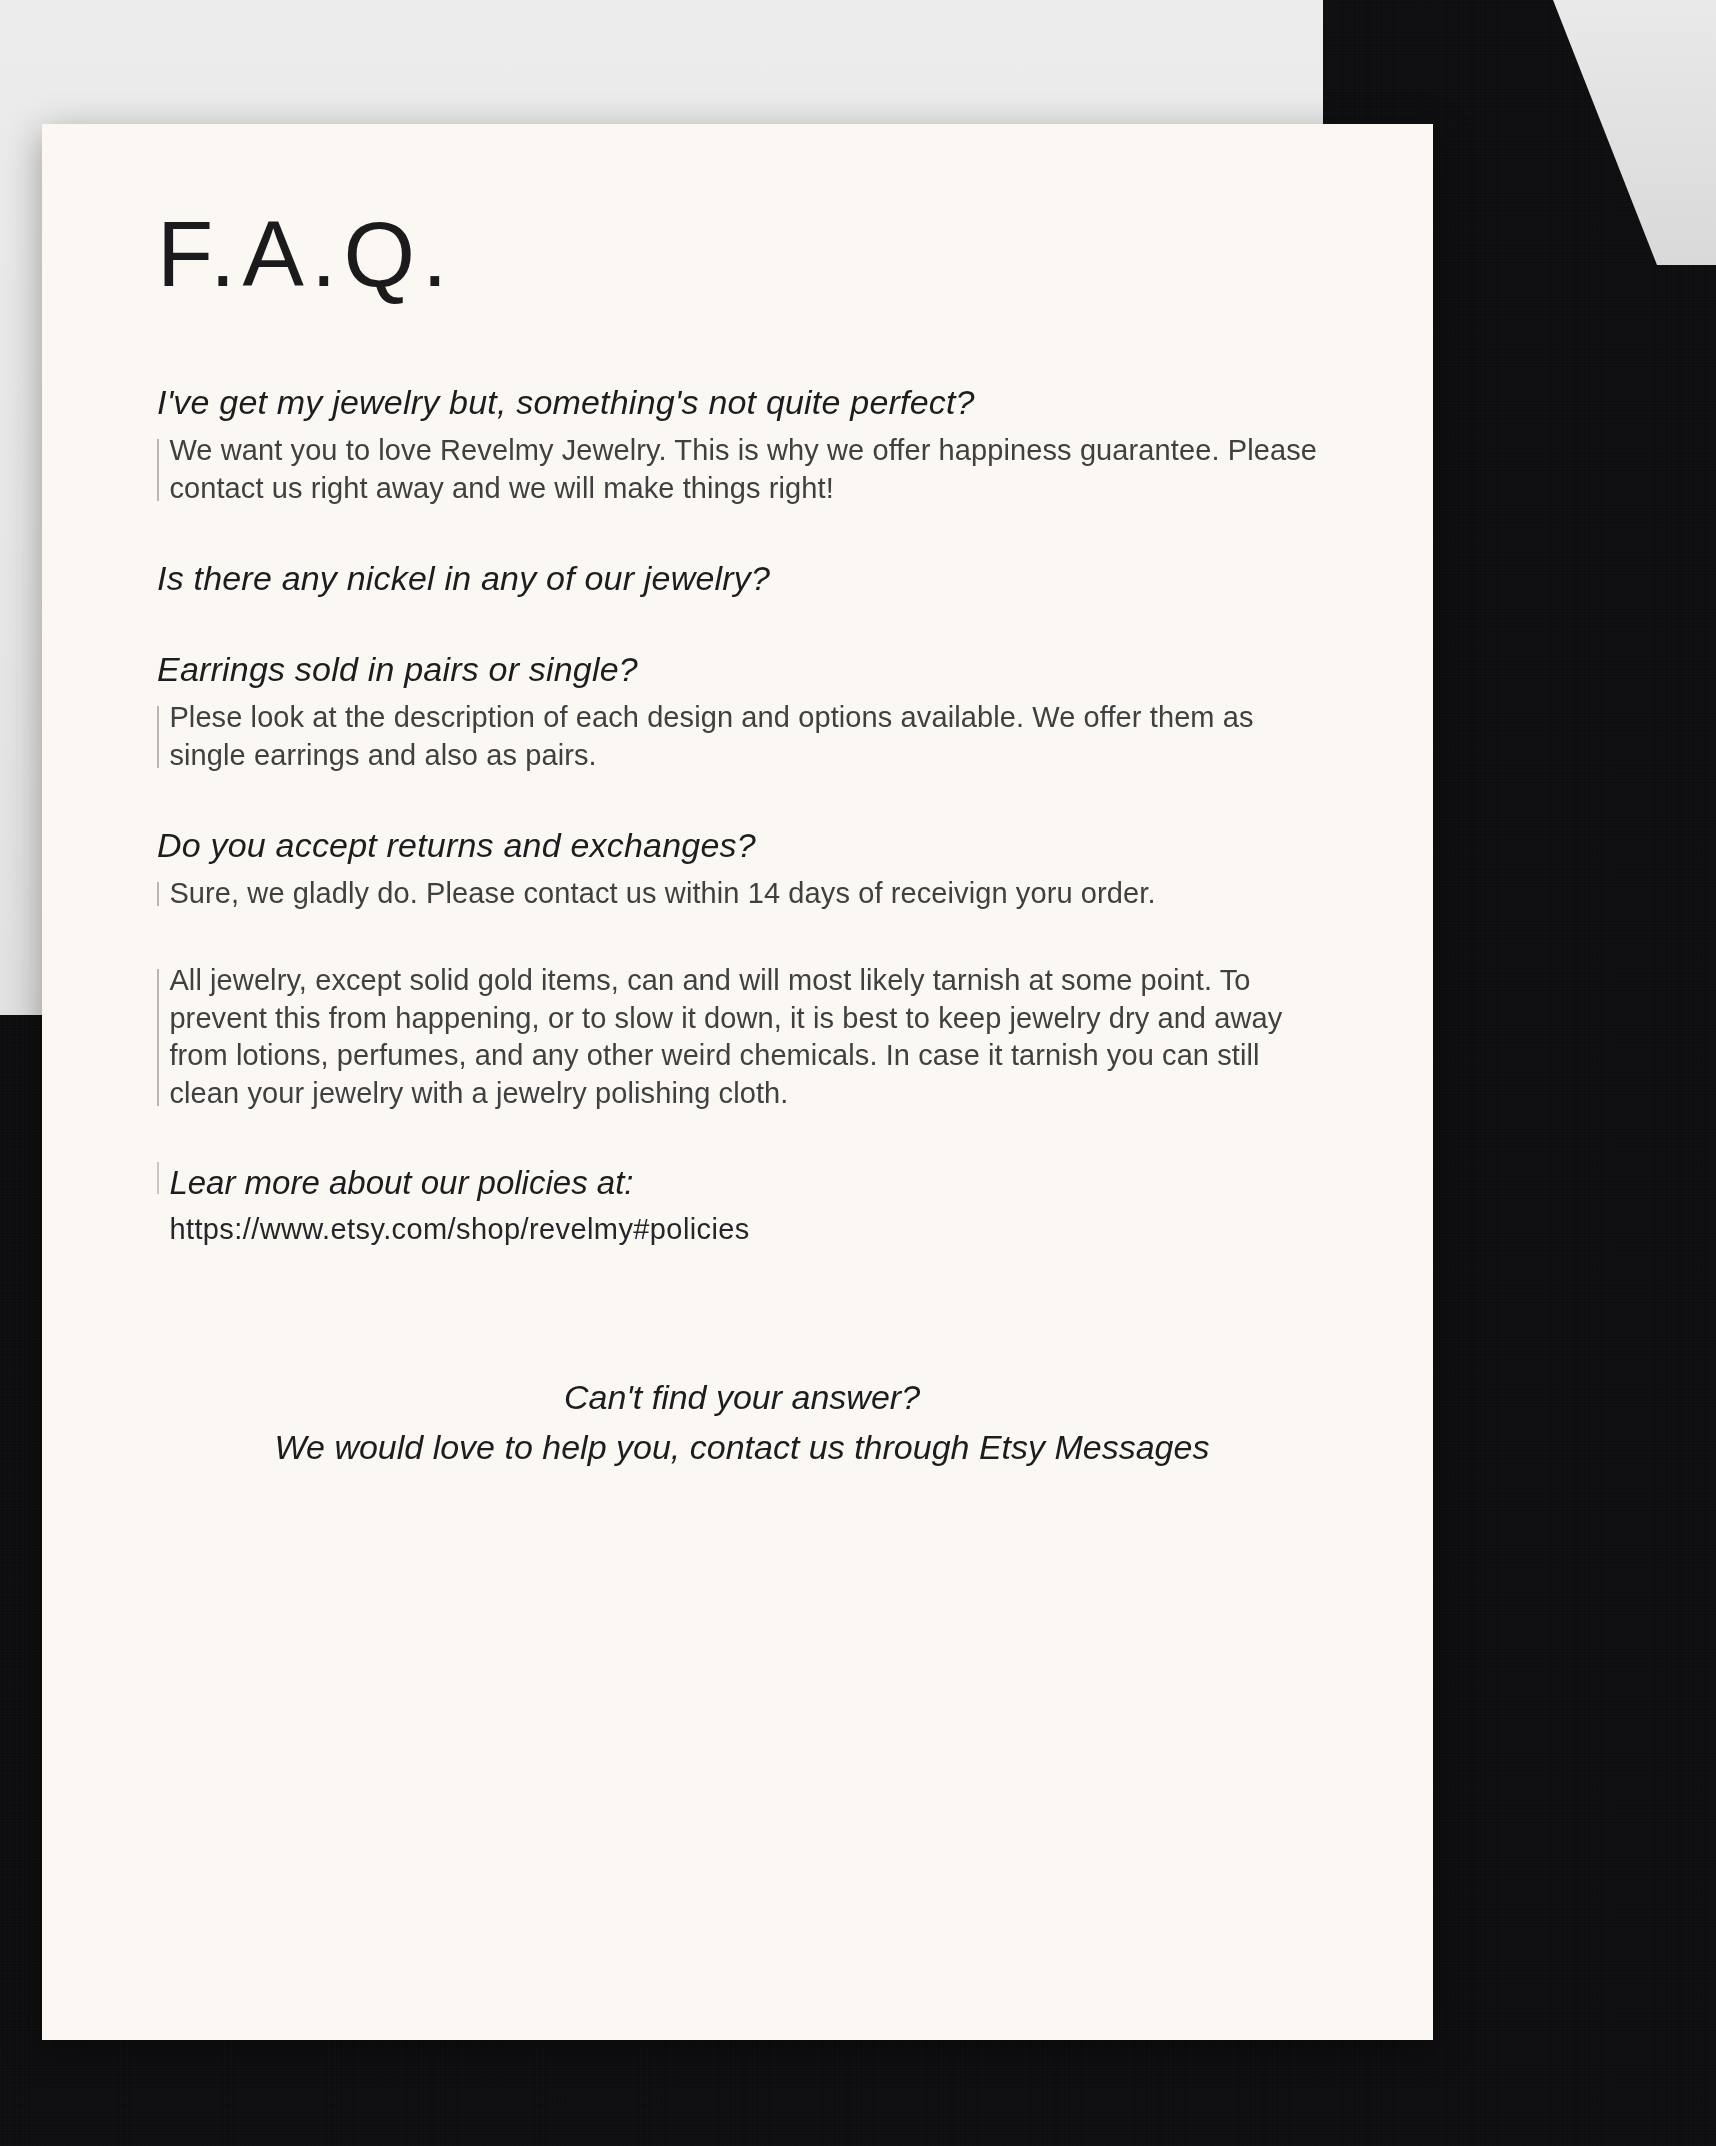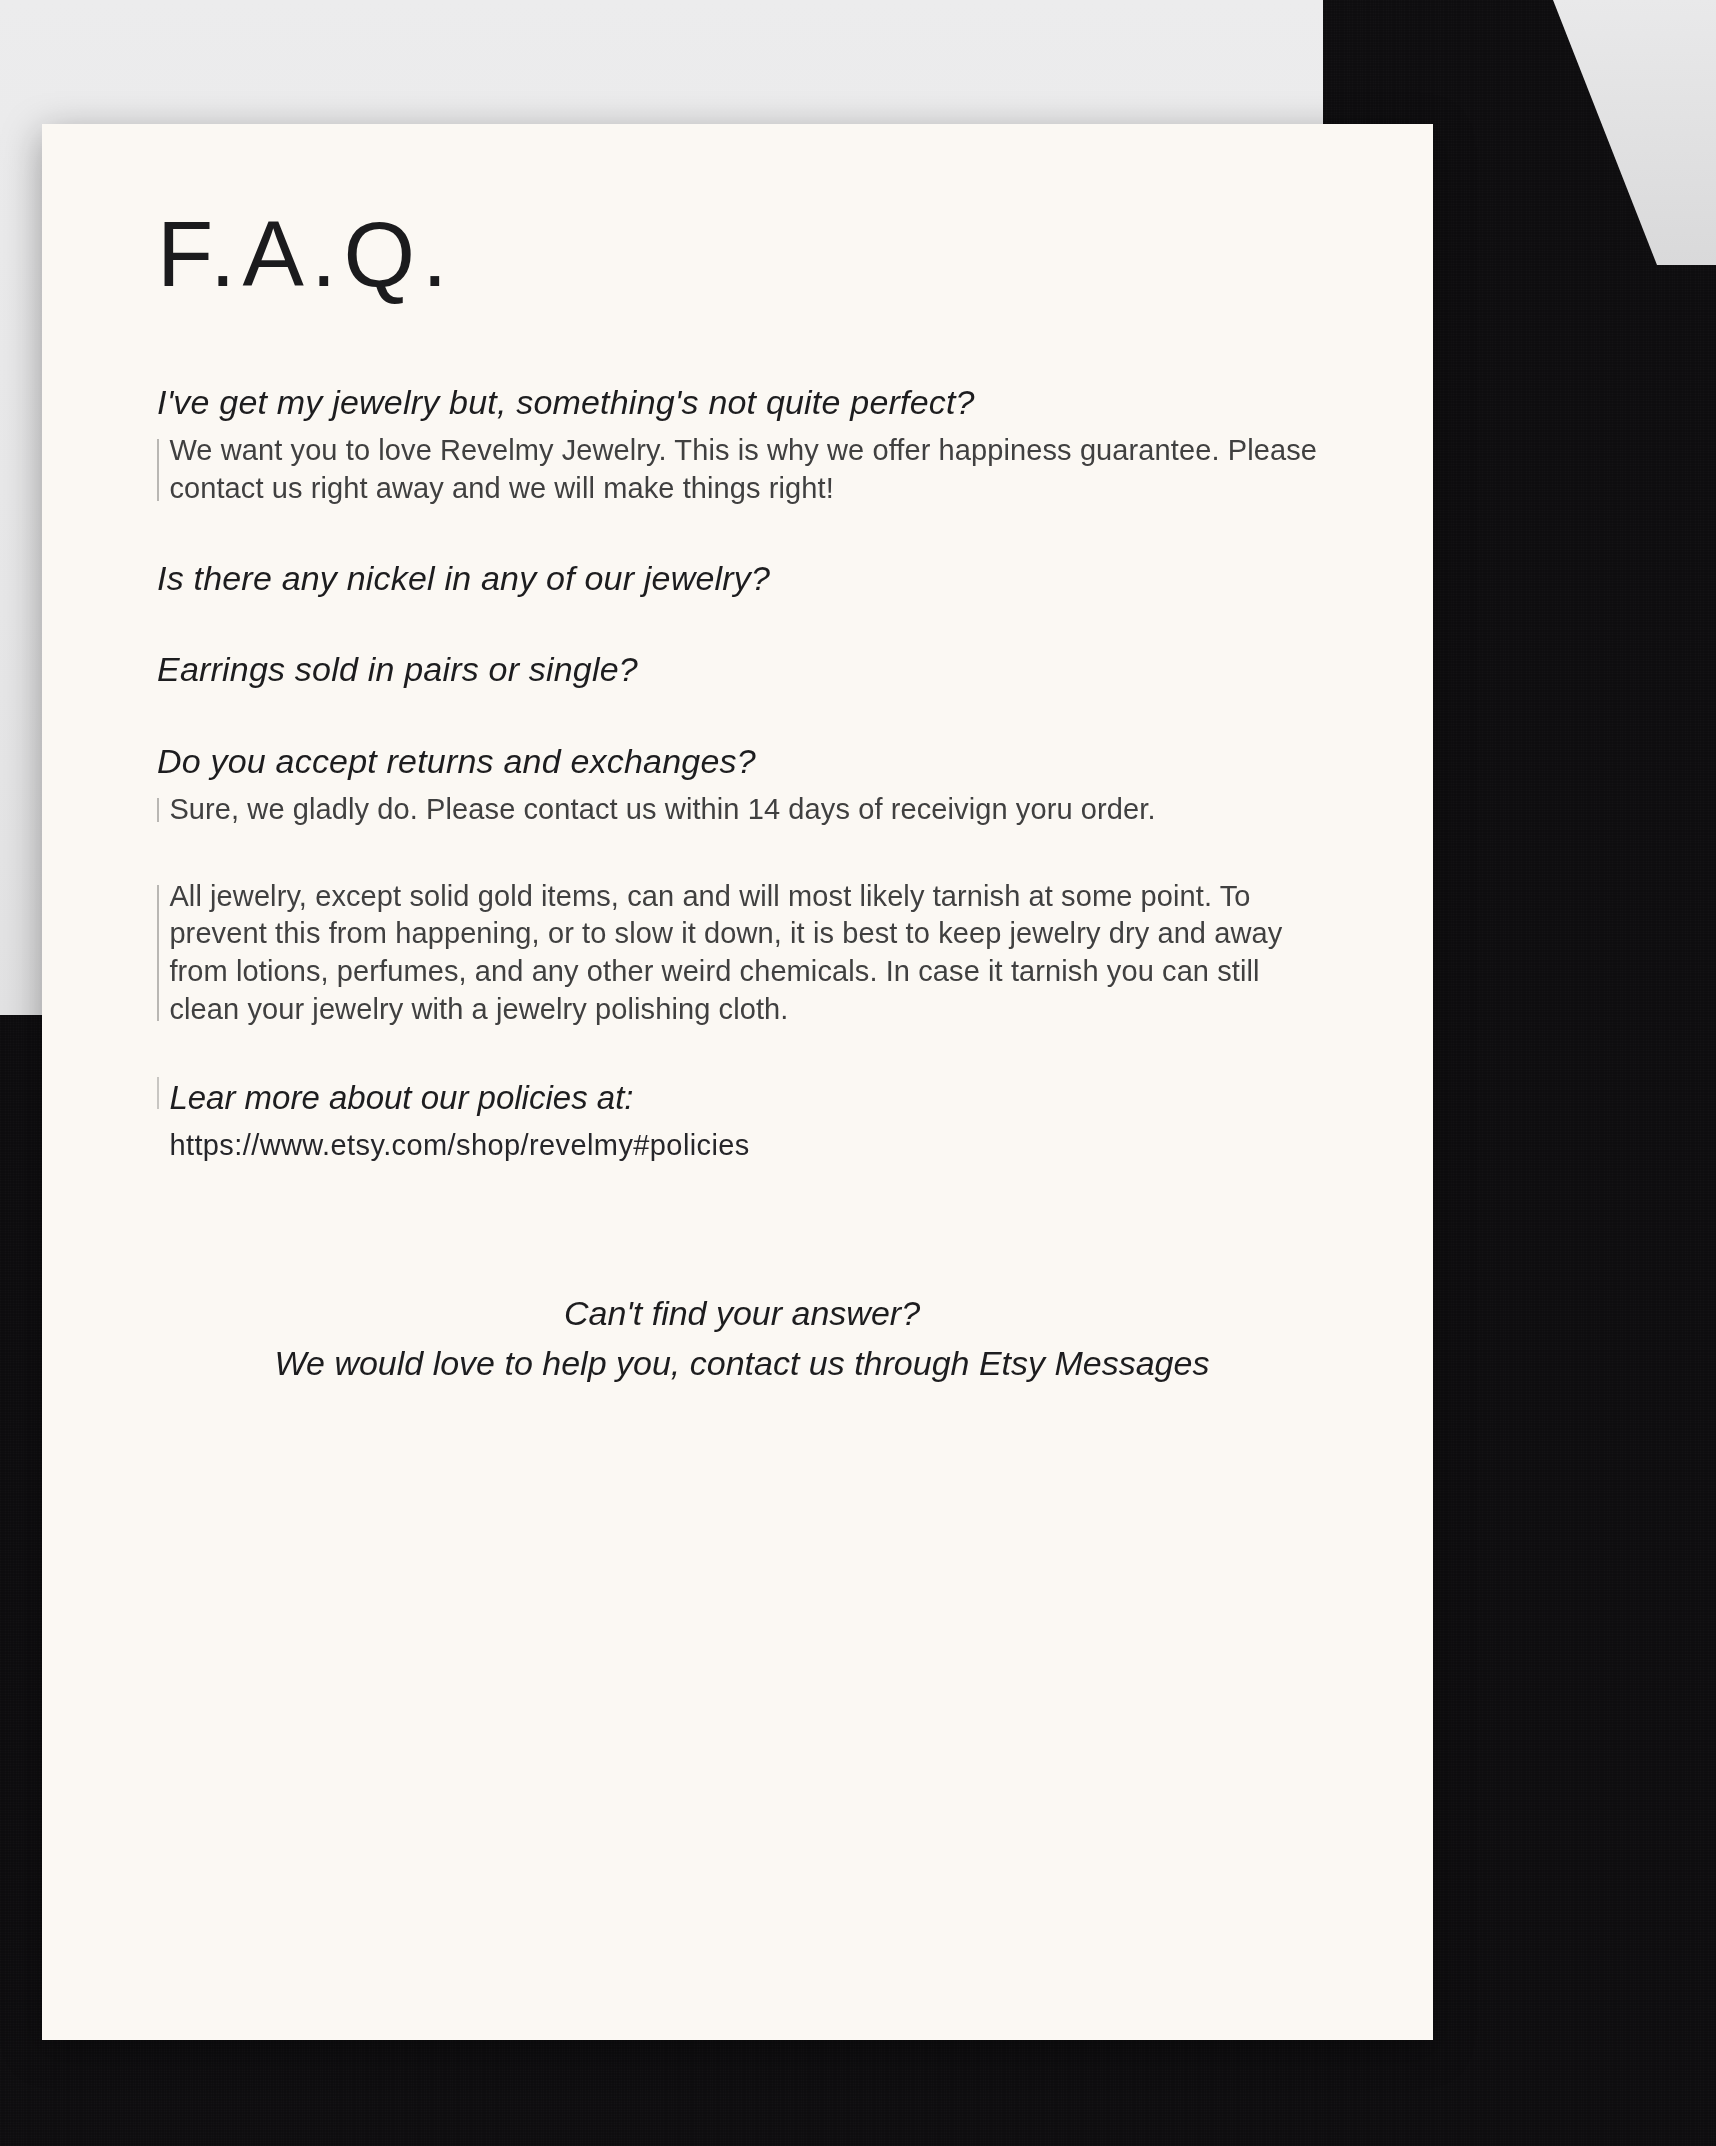--- a/index.html
+++ b/index.html
@@ -190,20 +190,23 @@
           <p class="faq-answer">We want you to love Revelmy Jewelry. This is why we offer happiness guarantee. Please contact us right away and we will make things right!</p>
         </div>
       </div>
 
       <div class="faq-item">
         <div class="faq-question">Is there any nickel in any of our jewelry?</div>
       </div>
 
       <div class="faq-item">
         <div class="faq-question">Earrings sold in pairs or single?</div>
+        <div class="faq-answer-wrap">
+          <p class="faq-answer">Plese look at the description of each design and options available. We offer them as single earrings and also as pairs.</p>
+        </div>
       </div>
 
       <div class="faq-item">
         <div class="faq-question">Do you accept returns and exchanges?</div>
         <div class="faq-answer-wrap">
           <p class="faq-answer">Sure, we gladly do. Please contact us within 14 days of receivign yoru order.</p>
         </div>
       </div>
 
       <div class="faq-item">

